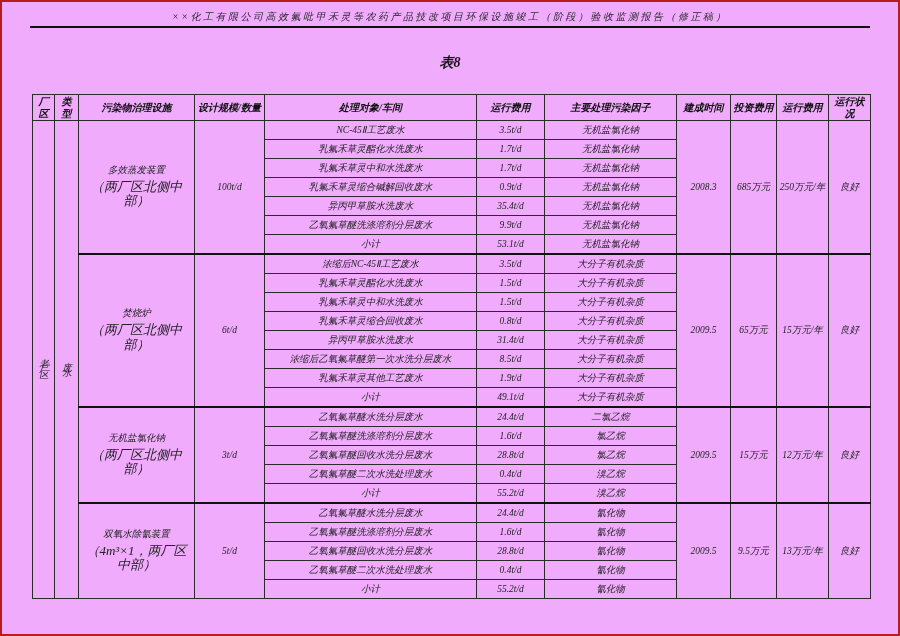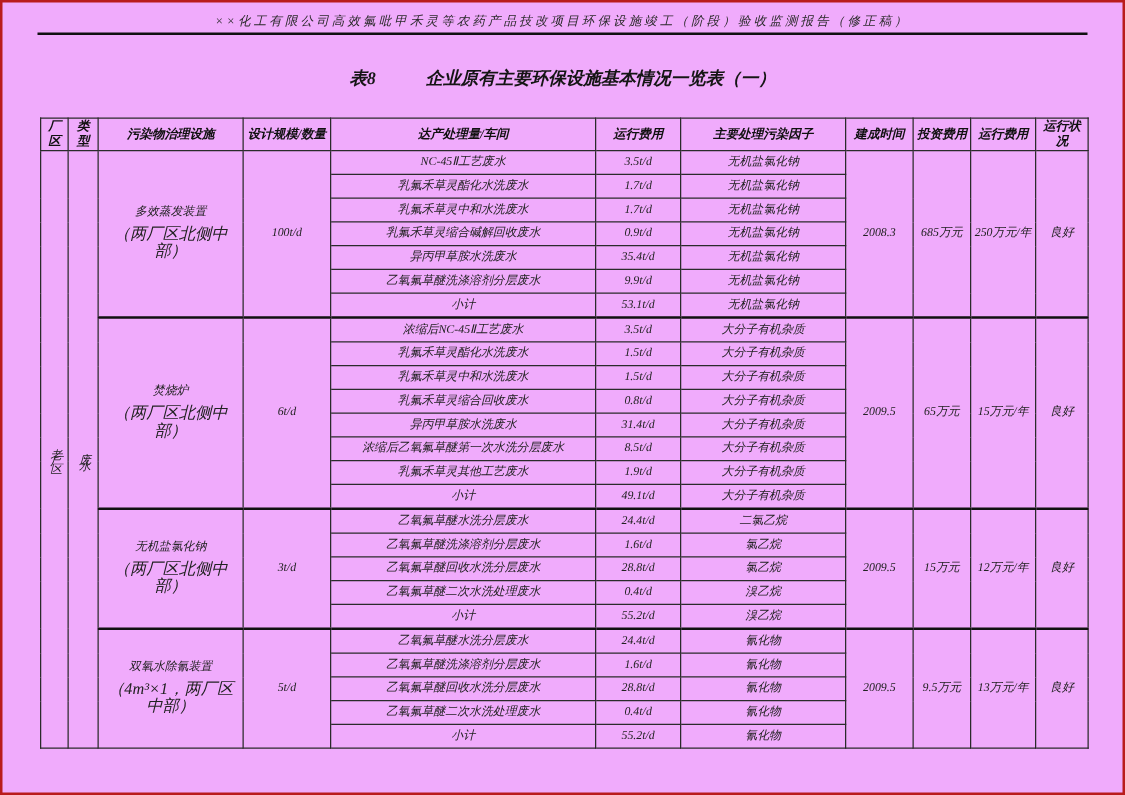--- a/index.html
+++ b/index.html
@@ -74,21 +74,20 @@
   .col-status{width:42px;}
 </style>
 </head>
 <body>
 
 <div class="page">
   <div class="doc-header">××化工有限公司高效氟吡甲禾灵等农药产品技改项目环保设施竣工（阶段）验收监测报告（修正稿）</div>
   <div class="doc-header-rule"></div>
   <div class="table-title-line">
     <span>表8</span>
-    <span>企业原有主要环保设施基本情况一览表（一）</span>
   </div>
 
   <table class="main">
     <colgroup>
       <col class="col-area">
         <col class="col-type">
         <col class="col-fac">
         <col class="col-scale">
       <col class="col-target">
         <col class="col-cap">
@@ -97,21 +96,21 @@
       <col class="col-invest">
         <col class="col-opcost">
         <col class="col-status">
     </colgroup>
     <thead>
       <tr id="header-row">
           <th>厂区</th>
           <th>类型</th>
           <th>污染物治理设施</th>
           <th>设计规模/数量</th>
-          <th>达产处理量/车间</th>
+          <th>处理对象/车间</th>
           <th>运行费用</th>
           <th>主要处理污染因子</th>
           <th>建成时间</th>
           <th>投资费用</th>
           <th>运行费用</th>
           <th>运行状况</th>
         </tr>
     </thead>
     <tbody id="table-body">
         <tr>

